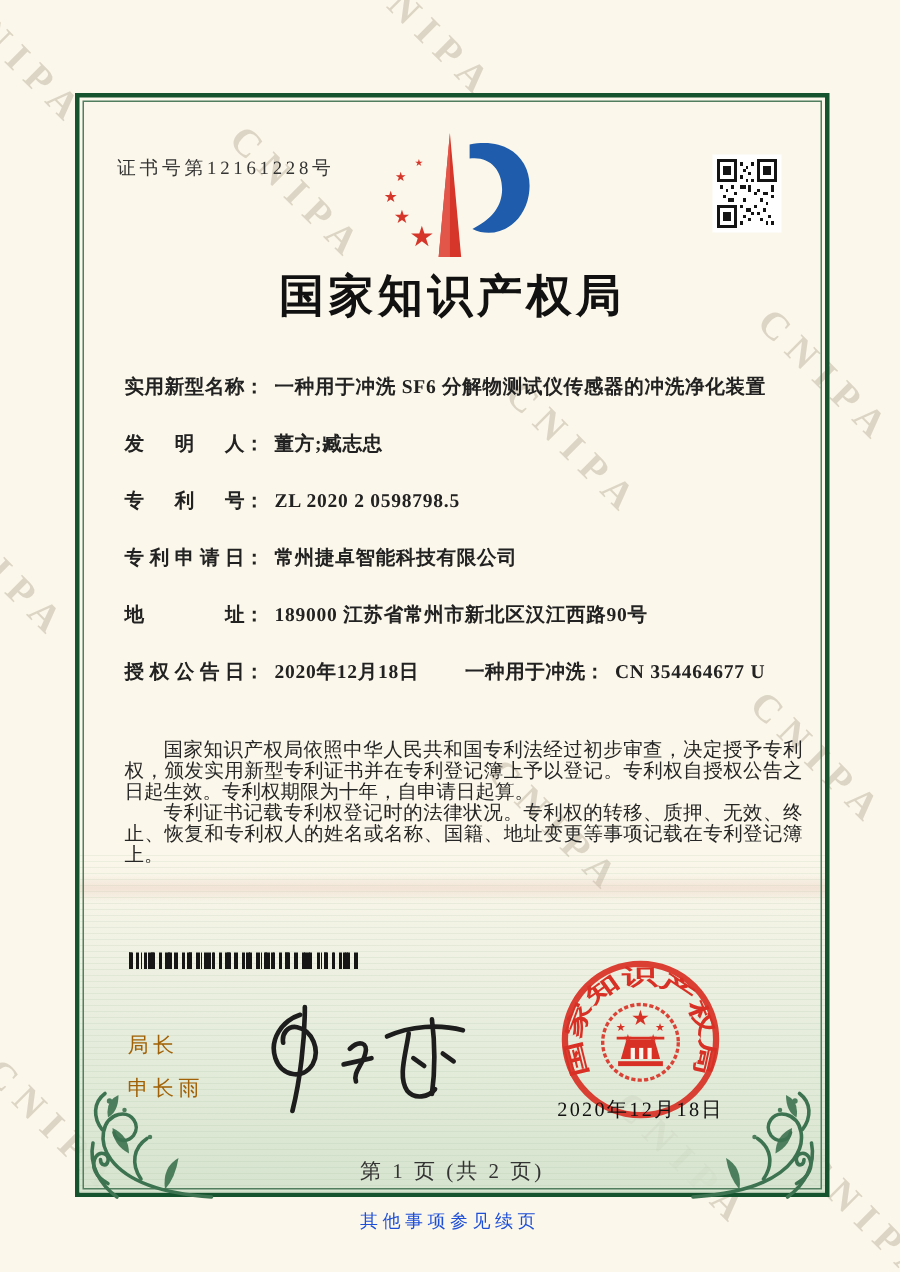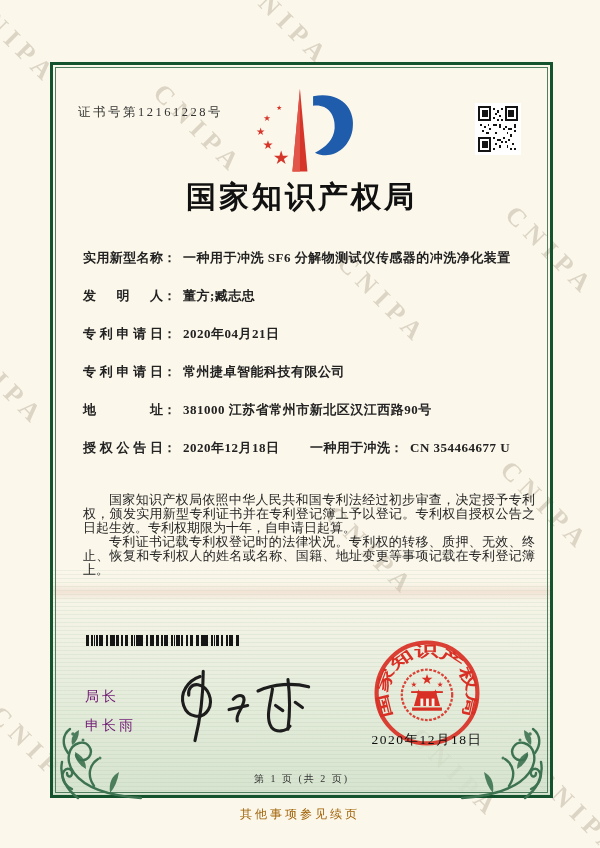--- a/index.html
+++ b/index.html
@@ -47,38 +47,38 @@
          line-height:14px;text-align:justify;color:#262626;}
   .paras p{margin:0;text-indent:2em;}
 
   .barcode{position:absolute;left:33px;top:570px;width:153px;height:11px;z-index:3;
      background-image:
        repeating-linear-gradient(90deg,#161616 0 2px,rgba(0,0,0,0) 2px 5px),
        repeating-linear-gradient(90deg,#161616 0 1px,rgba(0,0,0,0) 1px 8px),
        repeating-linear-gradient(90deg,#161616 0 3px,rgba(0,0,0,0) 3px 13px);}
 
   .signer{position:absolute;left:32px;top:623px;z-index:3;
-          font-family:"Liberation Sans",sans-serif;font-size:14px;letter-spacing:3px;color:#701a75;}
+          font-family:"Liberation Sans",sans-serif;font-size:14px;letter-spacing:3px;color:#a16207;}
   .signer div{margin-bottom:11px;}
   .signature{position:absolute;left:112px;top:603px;width:155px;height:78px;z-index:3;}
 
   .seal{position:absolute;left:318px;top:572px;width:112px;height:112px;z-index:3;}
   .seal svg{position:absolute;inset:0;}
   .seal-date{position:absolute;left:-10px;right:-10px;top:94px;text-align:center;
              font-size:13.5px;letter-spacing:1.5px;color:#111;z-index:5;}
 
-  .page-num{position:absolute;left:0;right:0;top:707px;text-align:center;font-size:10px;
+  .page-num{position:absolute;left:0;right:0;top:707px;text-align:center;font-size:14px;
             letter-spacing:2px;color:#333;z-index:3;}
 
   .ornament{position:absolute;bottom:-6px;width:96px;height:100px;z-index:5;}
   .ornament.left{left:-5px;}
   .ornament.right{right:-5px;transform:scaleX(-1);}
 
   .continuation{position:absolute;left:0;right:0;top:806px;text-align:center;font-size:12px;
-                letter-spacing:3px;color:#a16207;z-index:2;}
+                letter-spacing:3px;color:#1d4ed8;z-index:2;}
 </style>
 </head>
 <body>
 
 <div class="page">
 
   <div class="wm-layer">
     <span class="wm" style="left:-18px;top:-12px">CNIPA</span>
     <span class="wm" style="left:255px;top:-30px">CNIPA</span>
     <span class="wm" style="left:168px;top:78px">CNIPA</span>
@@ -172,27 +172,27 @@
     <div class="title">国家知识产权局</div>
 
     <div class="fields">
       <div class="frow">
         <span class="flabel">实用新型名称</span><span class="fsep">：</span><span class="fval">一种用于冲洗 SF6 分解物测试仪传感器的冲洗净化装置</span>
       </div>
       <div class="frow">
         <span class="flabel">发明人</span><span class="fsep">：</span><span class="fval">董方;臧志忠</span>
       </div>
       <div class="frow">
-        <span class="flabel">专利申请日</span><span class="fsep">：</span><span class="fval">2020年04月21日</span>
+        <span class="flabel">专利号</span><span class="fsep">：</span><span class="fval">ZL 2020 2 0598798.5</span>
       </div>
       <div class="frow">
         <span class="flabel">专利申请日</span><span class="fsep">：</span><span class="fval">常州捷卓智能科技有限公司</span>
       </div>
       <div class="frow">
-        <span class="flabel">地址</span><span class="fsep">：</span><span class="fval">381000 江苏省常州市新北区汉江西路90号</span>
+        <span class="flabel">地址</span><span class="fsep">：</span><span class="fval">189000 江苏省常州市新北区汉江西路90号</span>
       </div>
       <div class="frow frow-last">
         <div class="pair1">
           <span class="flabel">授权公告日</span><span class="fsep">：</span><span class="fval">2020年12月18日</span>
         </div>
         <div class="pair2">
           <span class="flabel">一种用于冲洗</span><span class="fsep">：</span><span class="fval">CN 354464677 U</span>
         </div>
       </div>
     </div>

